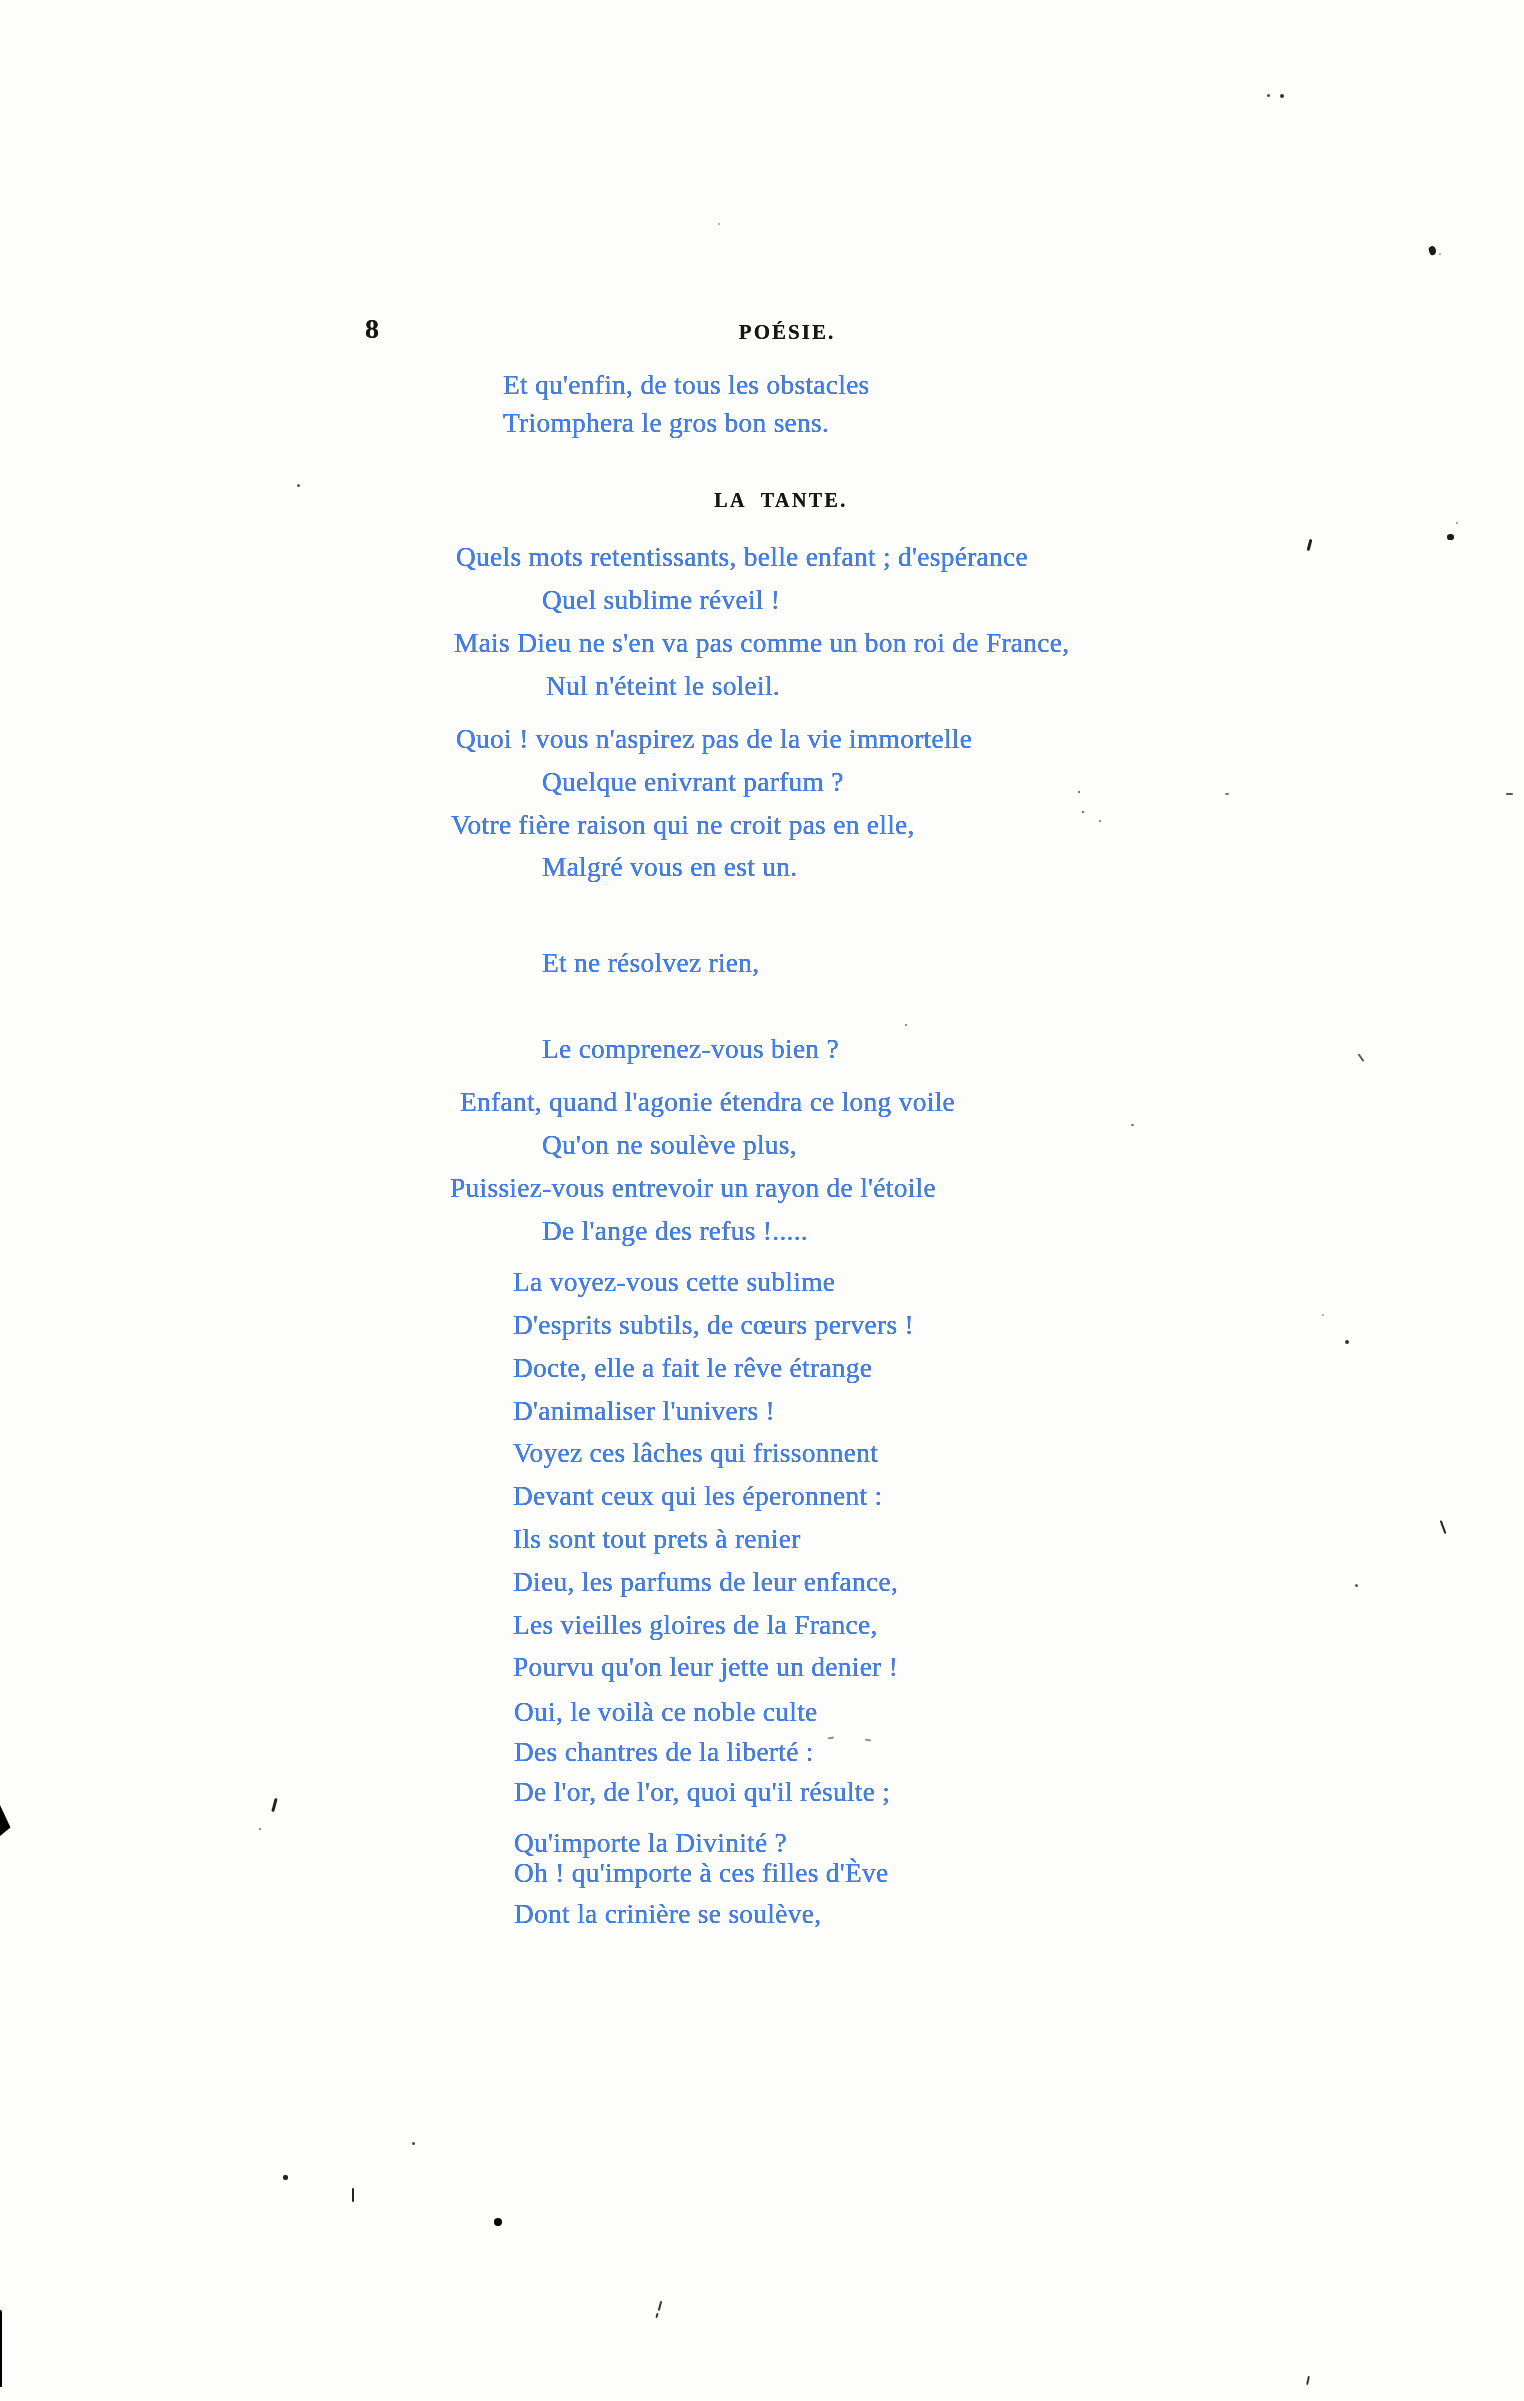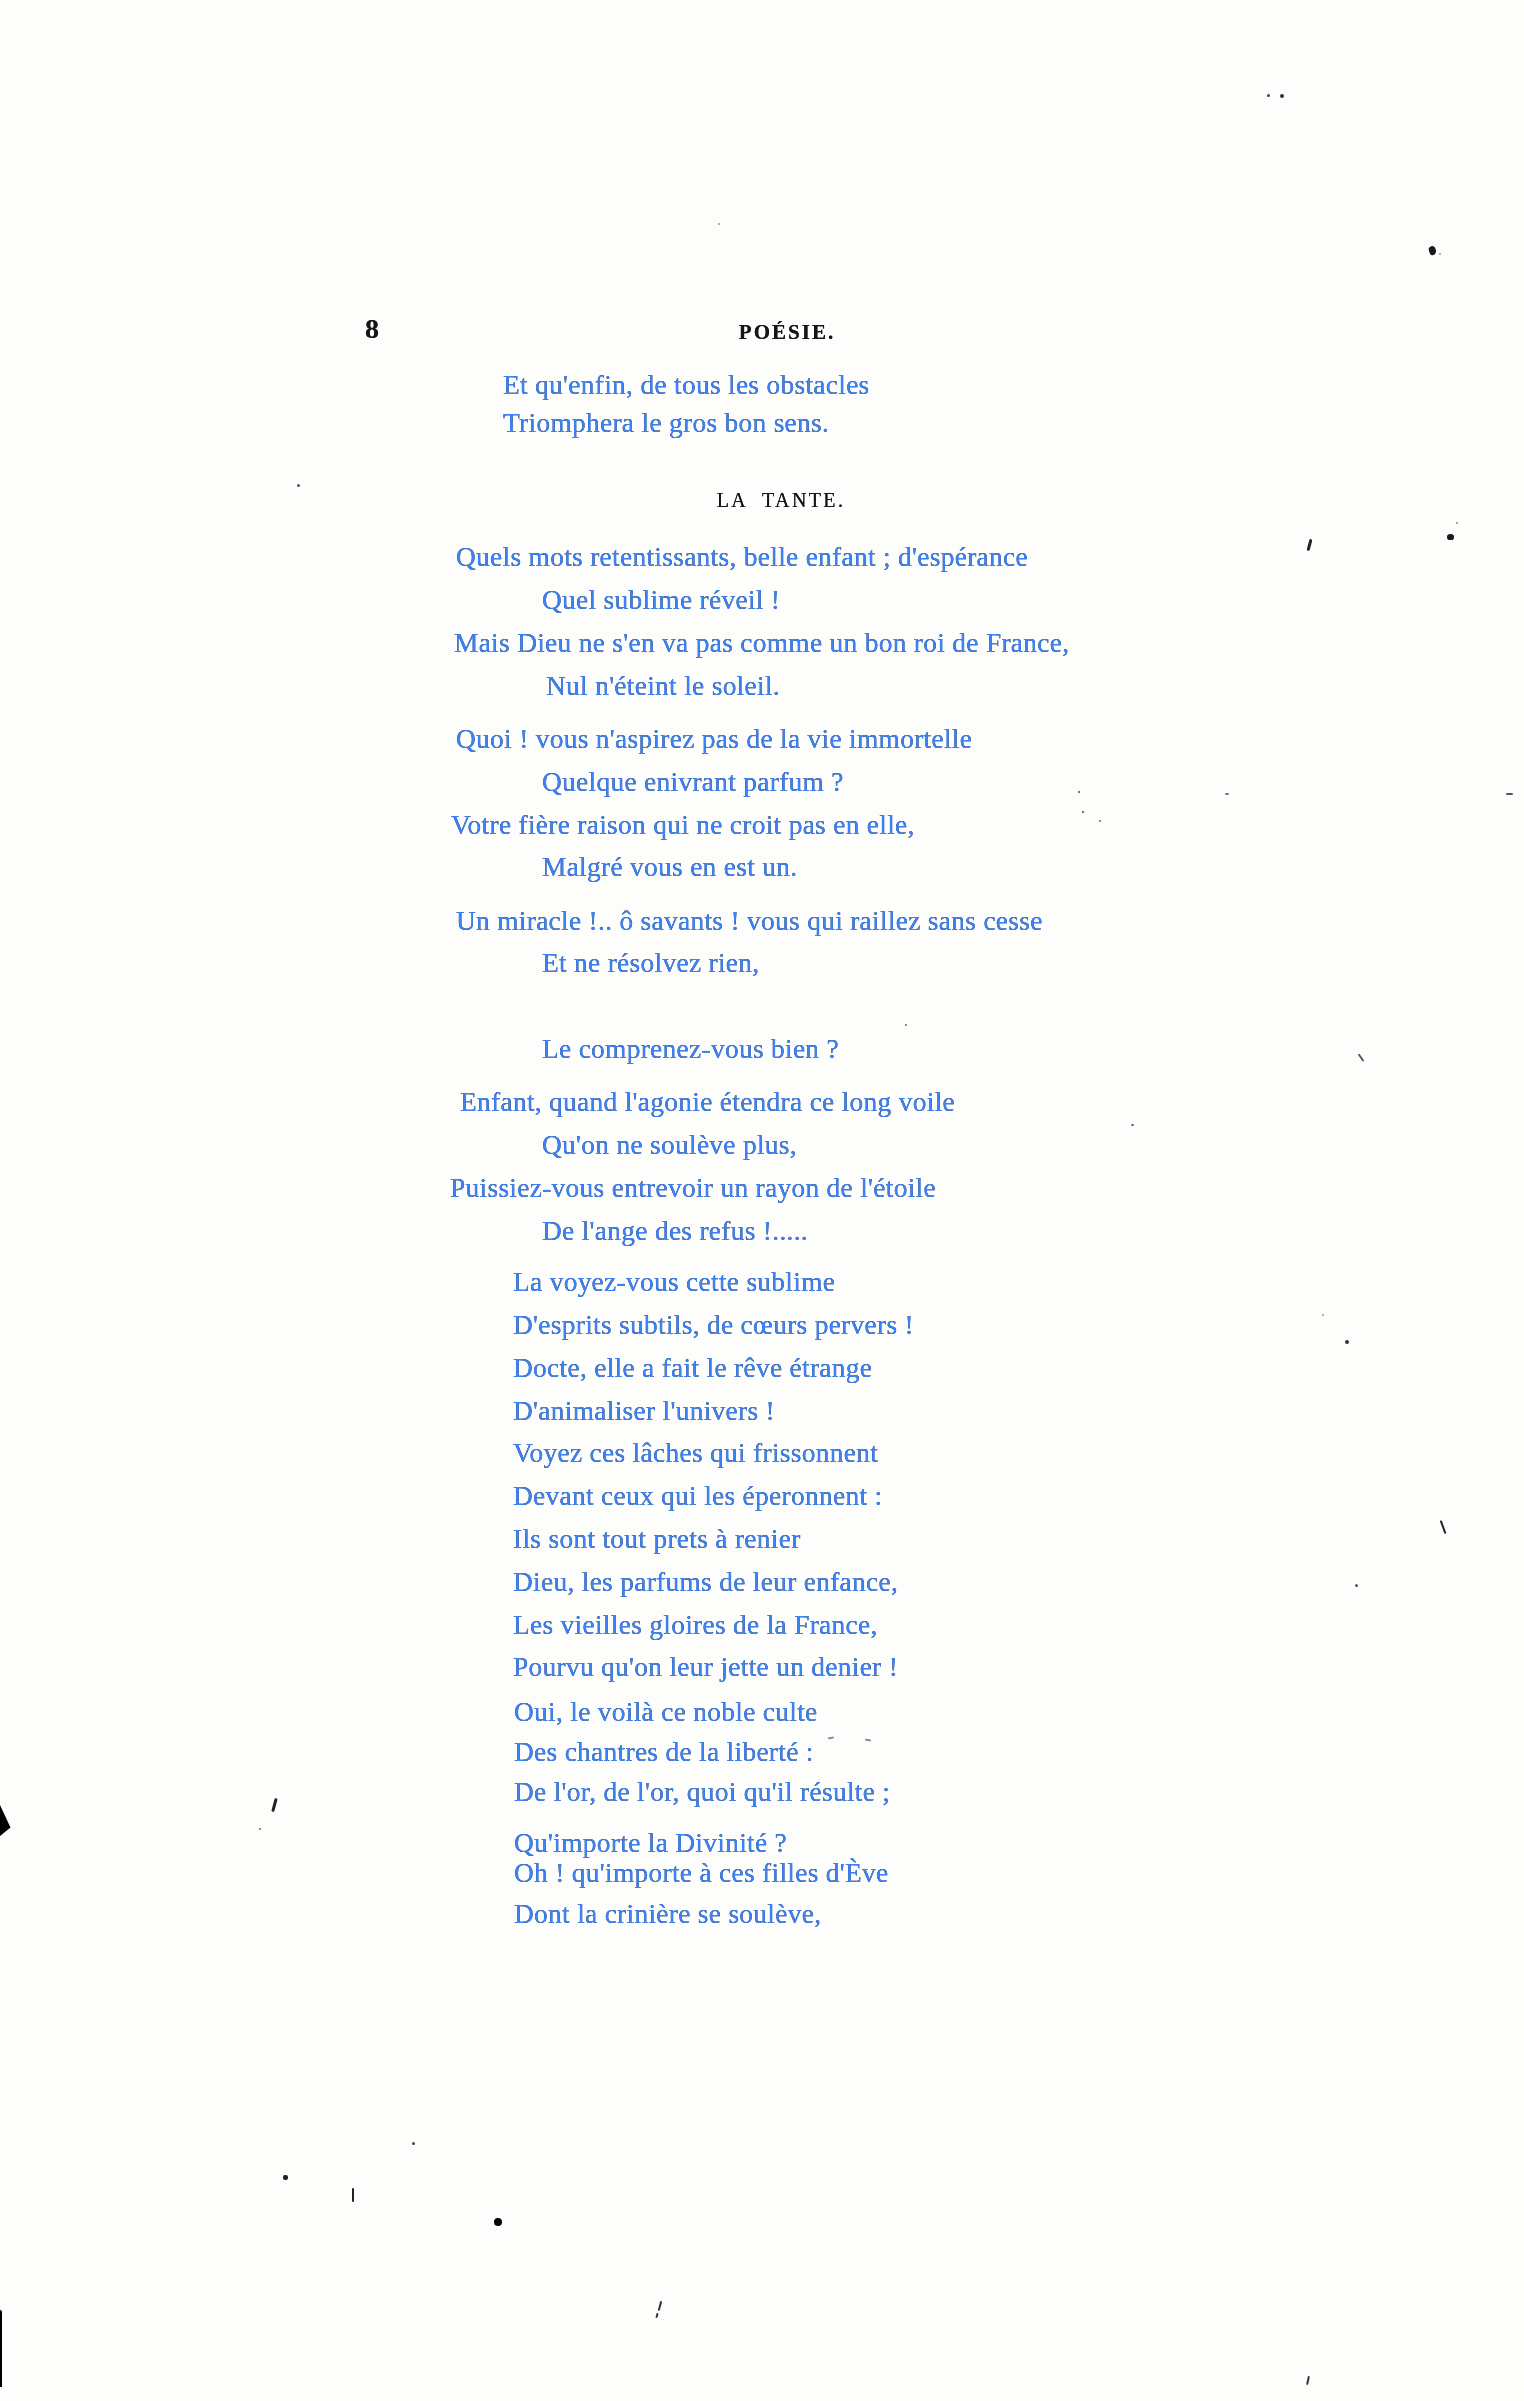--- a/index.html
+++ b/index.html
@@ -32,21 +32,21 @@
     transform:translateX(-50%);
     font-size:21px;font-weight:bold;
     letter-spacing:2px;
     text-shadow:0 0 0.3px #222;
     text-align:center;
   }
   .section-heading{
     position:absolute;
     left:781px;top:489px;
     transform:translateX(-50%);
-    font-size:20px;font-weight:normal;
+    font-size:20px;font-weight:bold;
     letter-spacing:2.4px;word-spacing:8px;
     text-shadow:0 0 0.3px #222;
   }
   .speck{position:absolute;border-radius:50%;}
   .tick{position:absolute;border-radius:1.6px;}
   .blob{position:absolute;}
   .wedge{
     position:absolute;left:0;top:1805px;
     width:10.5px;height:31px;background:#000;
     clip-path:polygon(0 0,10.5px 22.6px,0 31px);
@@ -73,21 +73,20 @@
   <div class="line" style="left:456px;top:542px">Quels mots retentissants, belle enfant ; d'espérance</div>
   <div class="line" style="left:542px;top:585px">Quel sublime réveil !</div>
   <div class="line" style="left:454px;top:628px">Mais Dieu ne s'en va pas comme un bon roi de France,</div>
   <div class="line" style="left:546px;top:671px">Nul n'éteint le soleil.</div>
 
   <div class="line" style="left:456px;top:724px">Quoi ! vous n'aspirez pas de la vie immortelle</div>
   <div class="line" style="left:542px;top:767px">Quelque enivrant parfum ?</div>
   <div class="line" style="left:451px;top:810px">Votre fière raison qui ne croit pas en elle,</div>
   <div class="line" style="left:542px;top:852px">Malgré vous en est un.</div>
 
-  <div class="line" style="left:456px;top:906px">Un miracle !.. ô savants ! vous qui raillez sans cesse</div>
   <div class="line" style="left:542px;top:948px">Et ne résolvez rien,</div>
   <div class="line" style="left:542px;top:1034px">Le comprenez-vous bien ?</div>
 
   <div class="line" style="left:460px;top:1087px">Enfant, quand l'agonie étendra ce long voile</div>
   <div class="line" style="left:542px;top:1130px">Qu'on ne soulève plus,</div>
   <div class="line" style="left:450px;top:1173px">Puissiez-vous entrevoir un rayon de l'étoile</div>
   <div class="line" style="left:542px;top:1216px">De l'ange des refus !.....</div>
 
   <div class="line" style="left:513px;top:1267px">La voyez-vous cette sublime</div>
   <div class="line" style="left:513px;top:1310px">D'esprits subtils, de cœurs pervers !</div>

